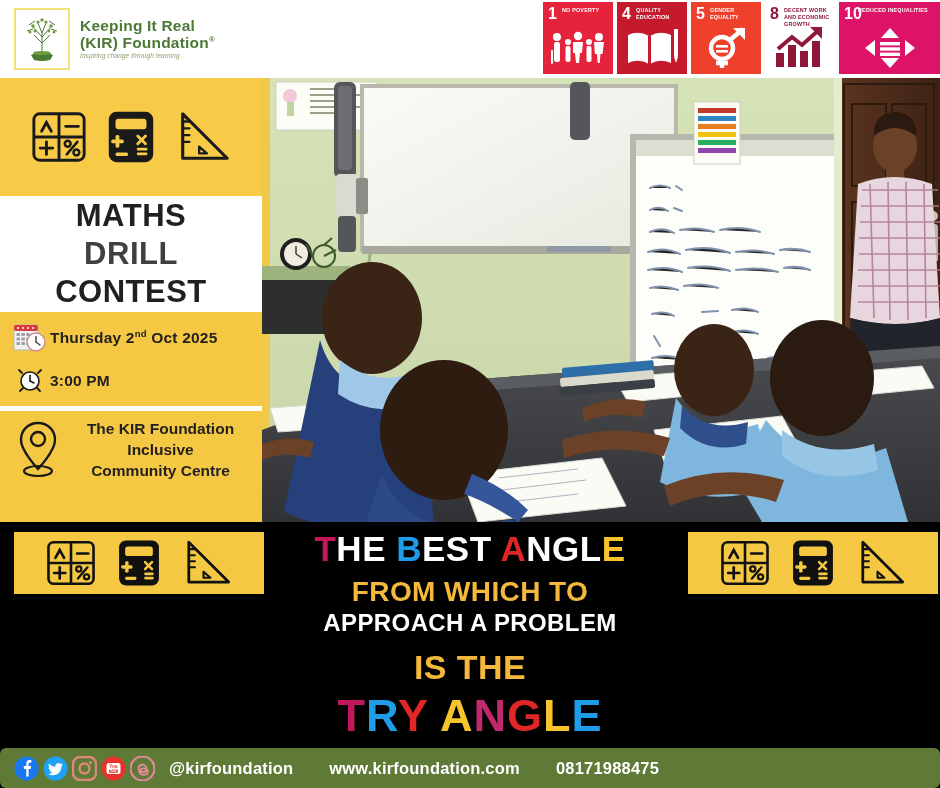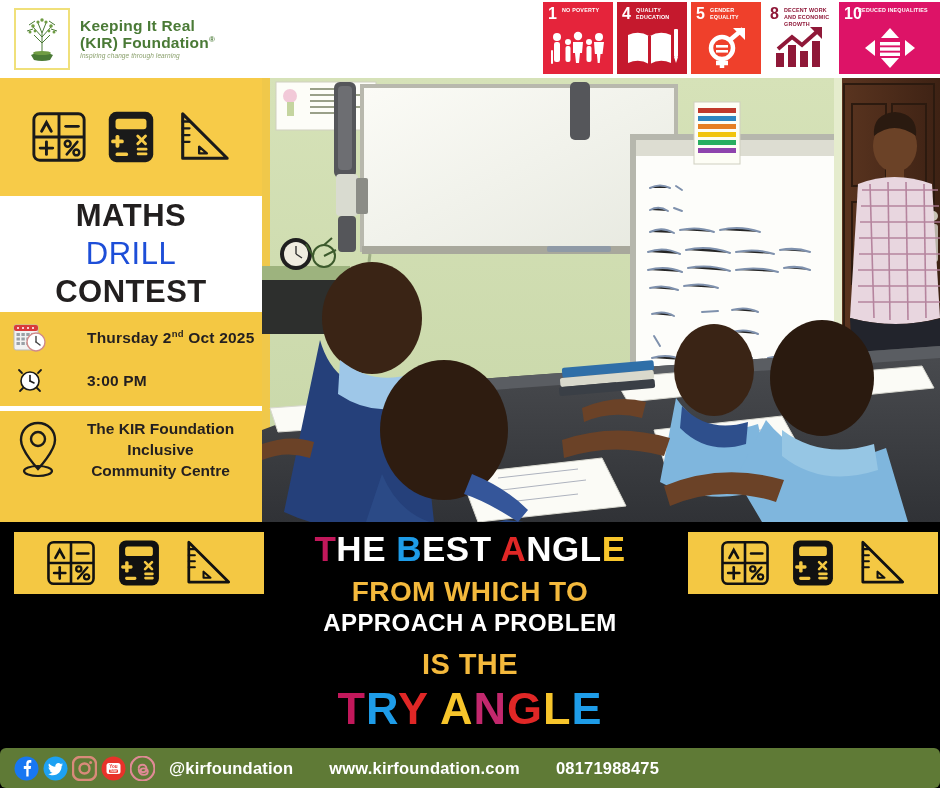--- a/index.html
+++ b/index.html
@@ -24,24 +24,24 @@
   .sdg .art{position:absolute;left:0;right:0;top:24px;bottom:4px;display:flex;align-items:center;justify-content:center;}
   .sdg.white-bg{background:#fff !important;}
   .sdg.white-bg .num,.sdg.white-bg .ttl{color:#8f1838;}
 
   
   .leftcol{position:absolute;left:0;top:78px;width:262px;height:444px;background:#f4c843;}
   .icon-strip{height:118px;background:#f7cb48;display:flex;align-items:center;justify-content:center;gap:14px;}
   .mini-ico{width:58px;height:58px;}
   .title-block{background:#fff;height:116px;display:flex;flex-direction:column;align-items:center;justify-content:center;}
   .t-maths,.t-contest{font-size:31px;font-weight:bold;color:#221f1f;letter-spacing:.5px;line-height:1.22;}
-  .t-drill{font-size:31px;font-weight:normal;color:#1d4ed8;letter-spacing:.5px;line-height:1.22;}
+  .t-drill{font-size:31px;font-weight:bold;color:#404040;letter-spacing:.5px;line-height:1.22;}
 
   .info{background:#f4c843;padding:4px 0 0 0;}
-  .info-row{display:flex;align-items:center;padding:6px 0 6px 10px;gap:37px;}
+  .info-row{display:flex;align-items:center;padding:6px 0 6px 10px;}
   .info-ico{width:40px;flex:0 0 40px;display:flex;align-items:center;justify-content:center;}
   .info-txt{font-size:15.5px;font-weight:bold;color:#231f20;letter-spacing:.2px;}
   .info-txt sup{font-size:9.5px;}
   .sep{height:5px;background:#fff;margin-top:4px;}
   .venue{display:flex;align-items:center;padding:8px 0 10px 8px;}
   .venue-txt{font-size:15.5px;font-weight:bold;color:#231f20;text-align:center;line-height:1.35;width:185px;}
 
   
   .photo{position:absolute;left:262px;top:78px;width:678px;height:444px;overflow:hidden;background:#cfd8c2;}
   .photo svg{display:block;}
@@ -50,21 +50,21 @@
   .slogan{position:absolute;left:0;top:522px;width:940px;height:226px;background:#000;}
   .ico-box{position:absolute;top:10px;width:250px;height:62px;background:#f4c843;display:flex;align-items:center;justify-content:center;gap:16px;}
   .ico-box.left{left:14px;}
   .ico-box.right{left:688px;}
   .bx-ico{width:52px;height:52px;}
 
   .slogan-text{position:absolute;left:0;top:8px;width:940px;text-align:center;}
   .line1{font-size:35px;font-weight:bold;letter-spacing:.5px;line-height:1.06;color:#fff;}
   .line2{font-size:28px;font-weight:bold;color:#f4b93c;letter-spacing:.4px;line-height:1.22;margin-top:8px;}
   .line3{font-size:24px;font-weight:bold;color:#fff;letter-spacing:.4px;line-height:1.2;}
-  .line4{font-size:29px;font-weight:bold;color:#f4b93c;letter-spacing:.4px;line-height:1.25;margin-top:8px;}
+  .line4{font-size:34px;font-weight:bold;color:#f4b93c;letter-spacing:.4px;line-height:1.25;margin-top:8px;}
   .line5{font-size:45px;font-weight:bold;letter-spacing:1px;line-height:1.1;margin-top:2px;}
 
   
   .footer{position:absolute;left:0;top:748px;width:940px;height:40px;background:#5f7a36;display:flex;align-items:center;border-radius:6px;}
   .soc{display:flex;align-items:center;padding-left:14px;gap:4px;}
   .soc svg{display:block;}
   .handle{color:#fff;font-size:16.5px;font-weight:bold;margin-left:10px;letter-spacing:.2px;}
   .tiktok-wrap{display:flex;align-items:center;margin-left:18px;}
   .handle2{color:#fff;font-size:16.5px;font-weight:bold;margin-left:9px;letter-spacing:.2px;}
   .web{color:#fff;font-size:16.5px;font-weight:bold;margin-left:36px;letter-spacing:.2px;}

